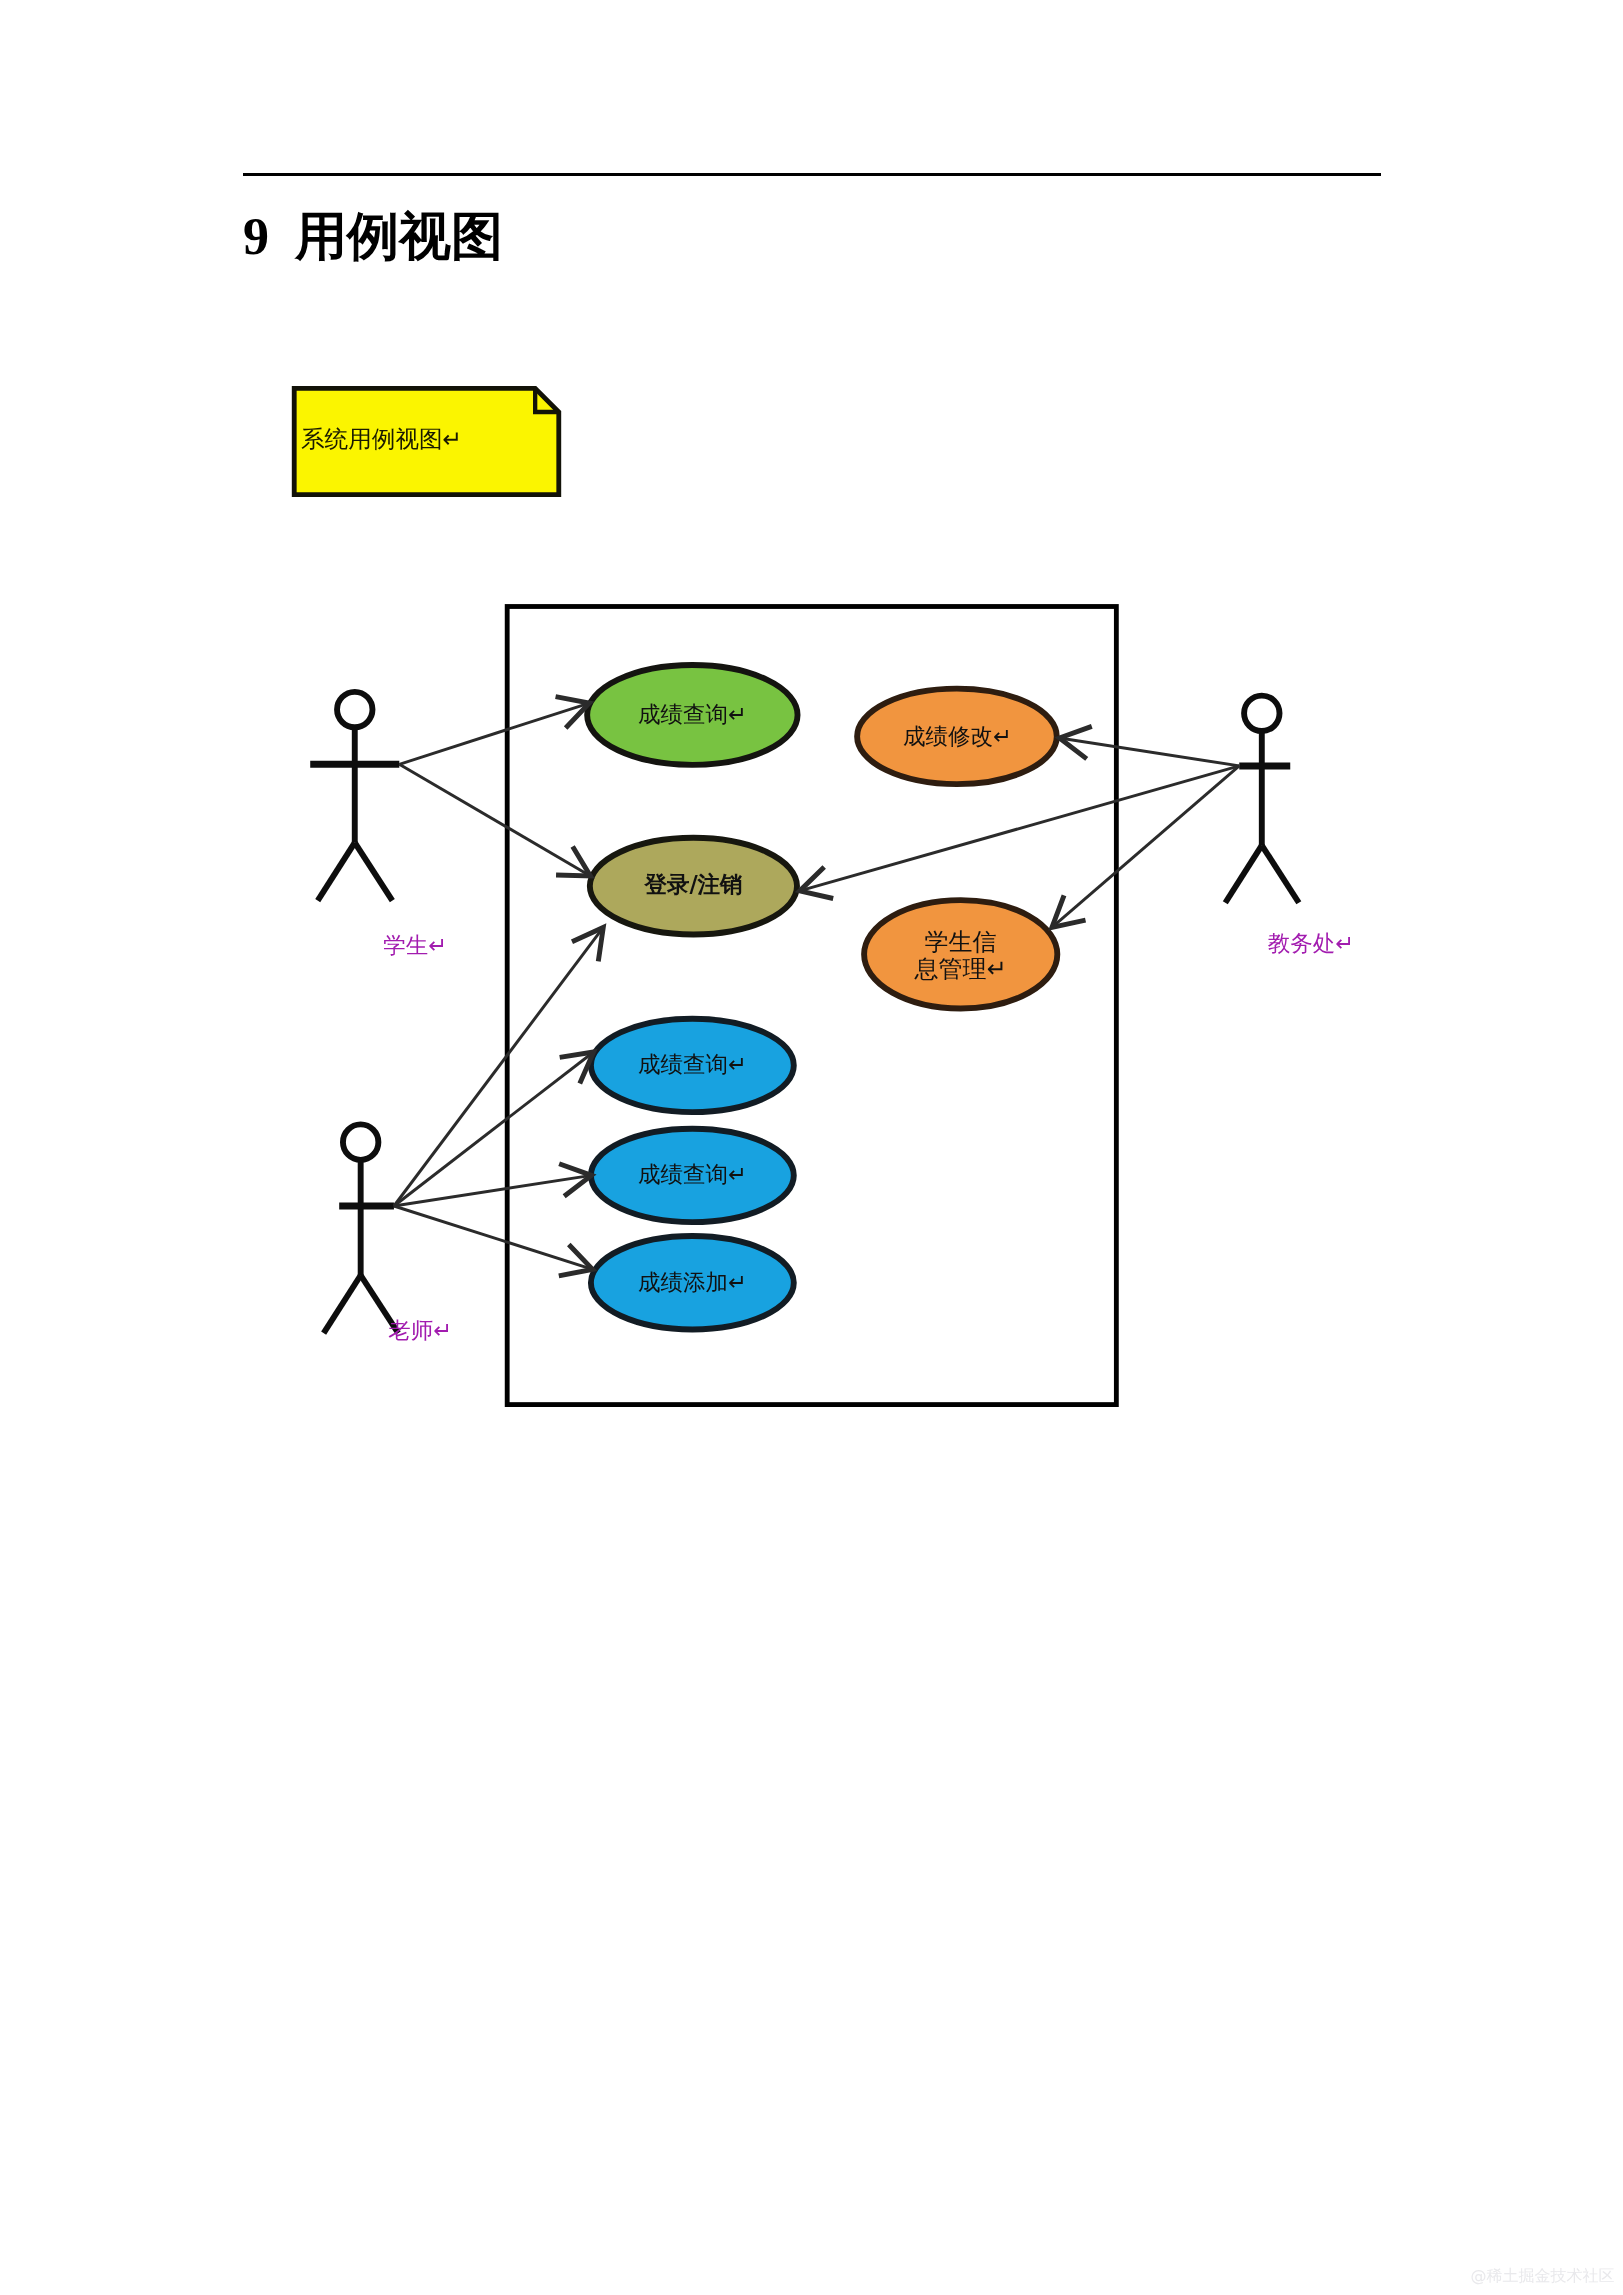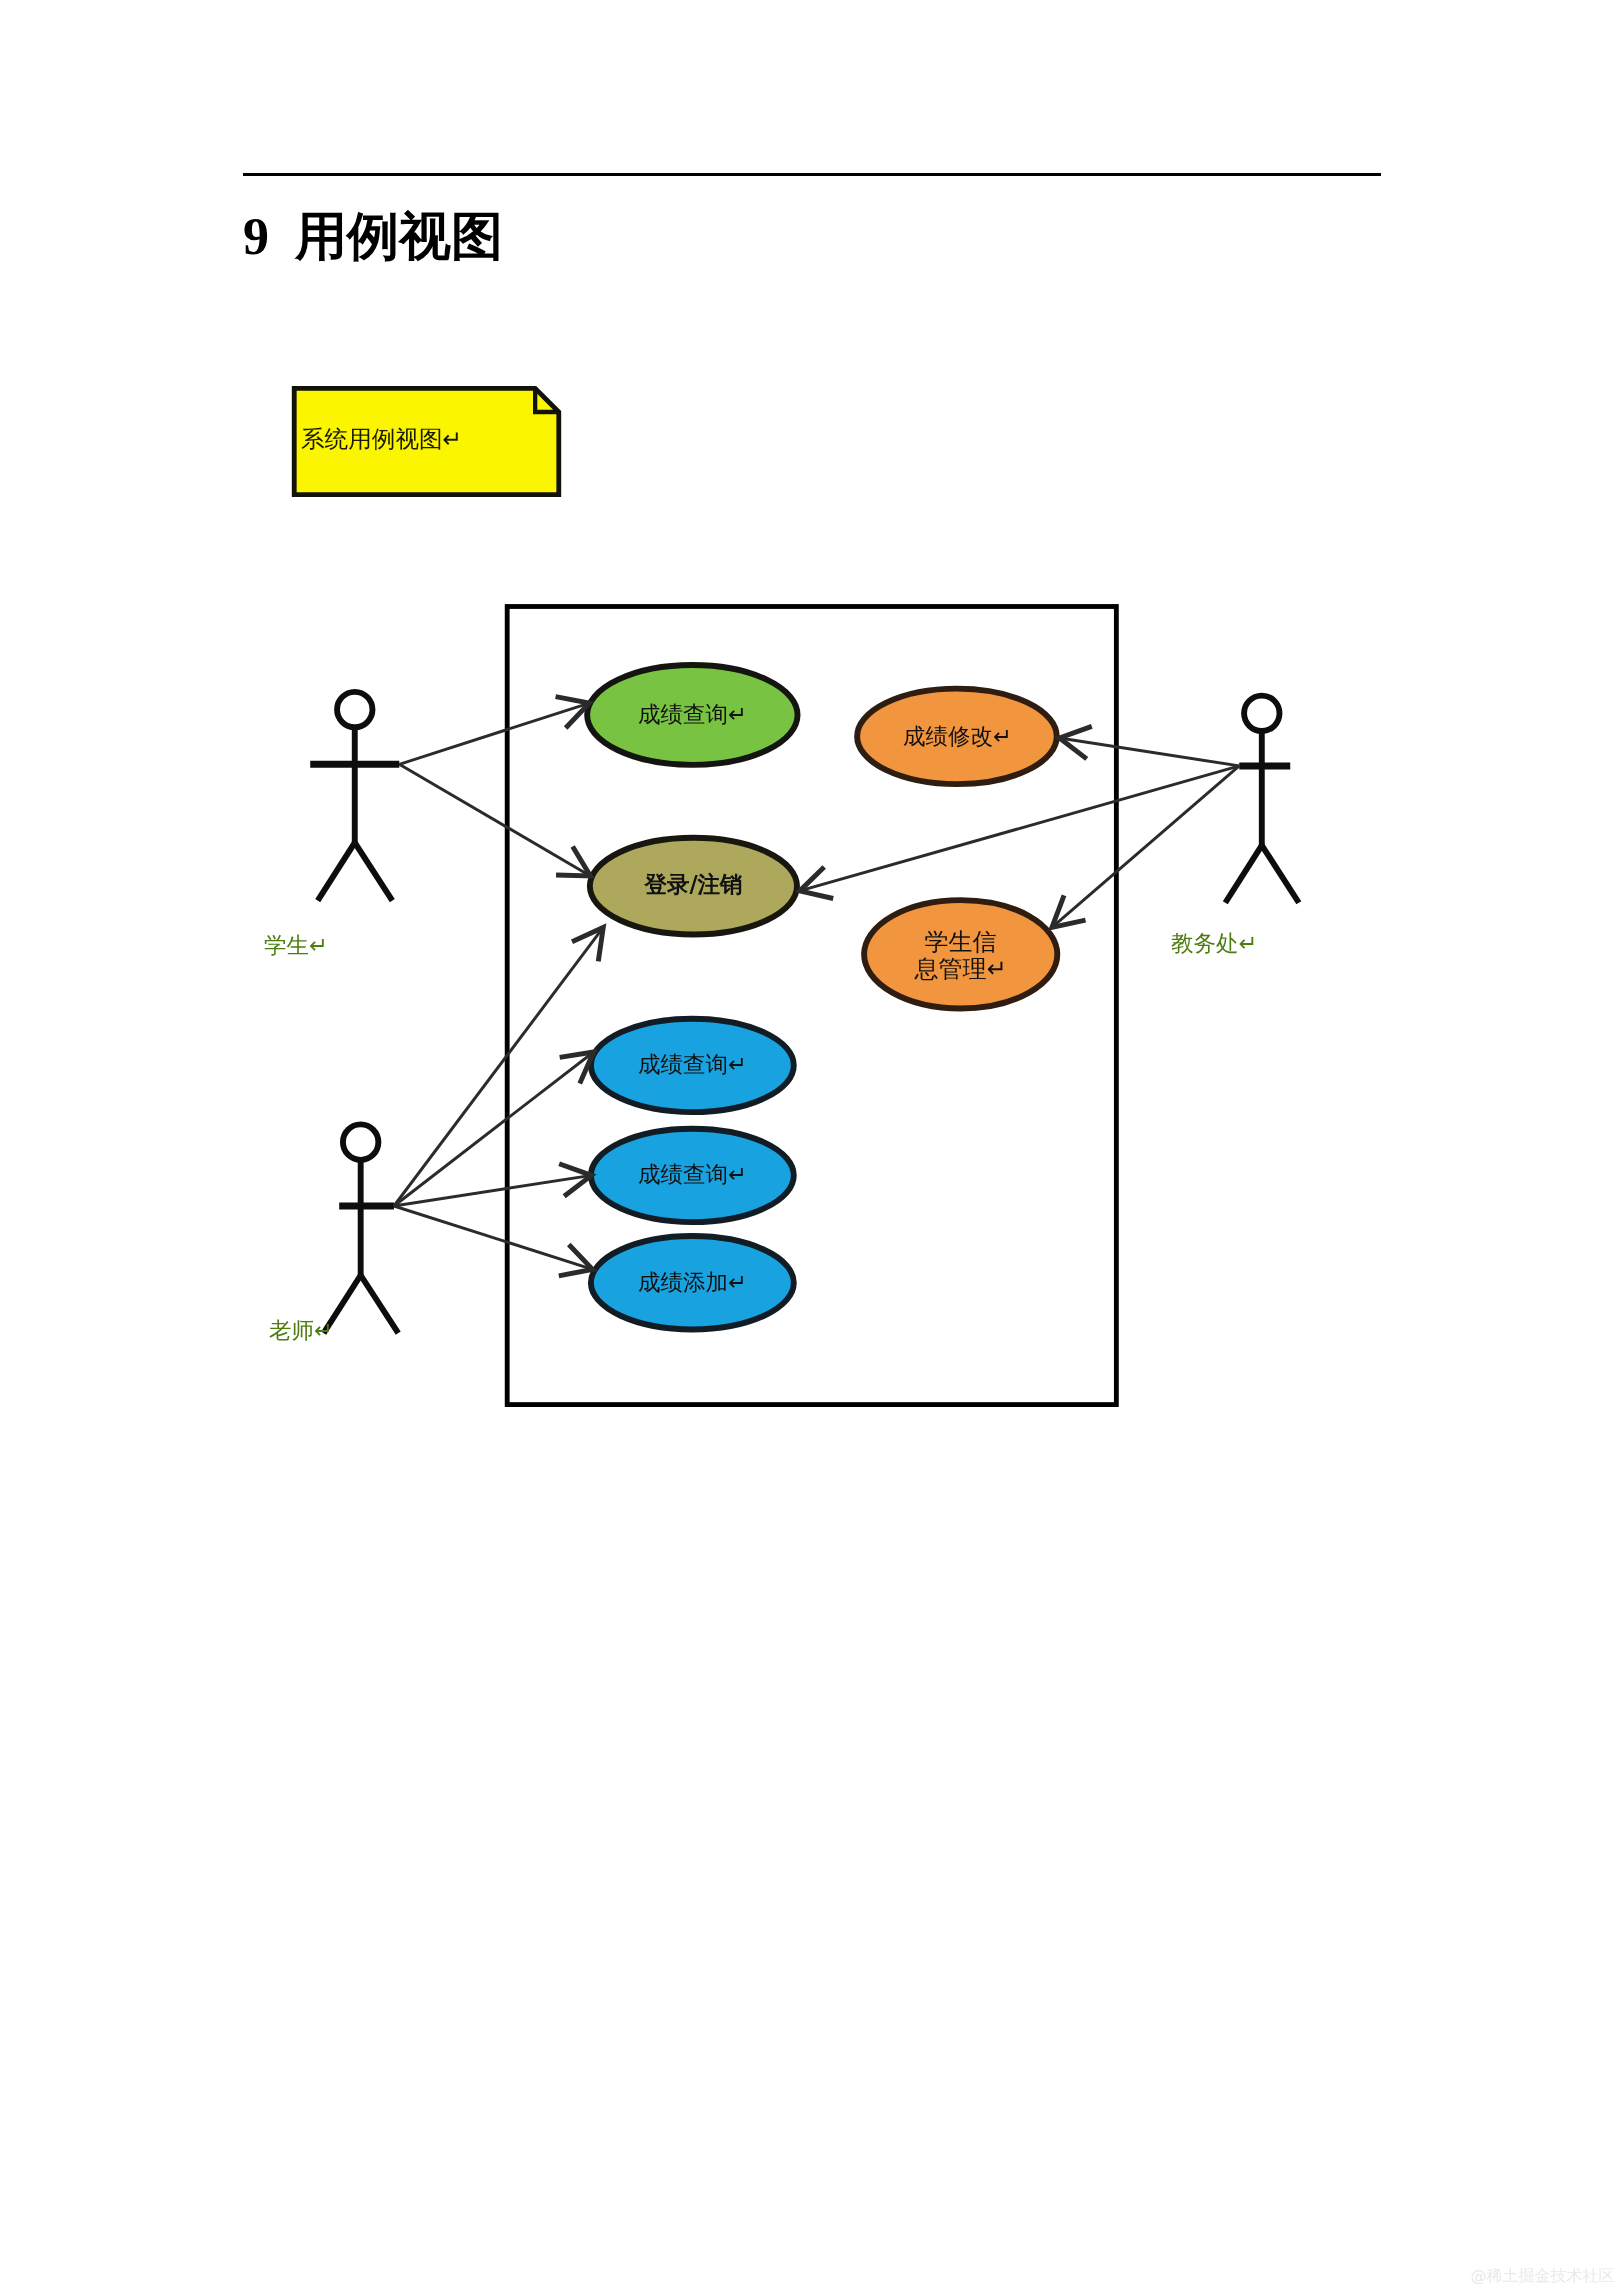--- a/index.html
+++ b/index.html
@@ -146,25 +146,25 @@
     font-family: "DejaVu Sans", sans-serif;
     color: #111111;
     white-space: pre;
     pointer-events: none;
   }
   .uc-label.one-line { font-size: 22.5px; line-height: 23.6px; }
   .uc-label.two-line { font-size: 24px; line-height: 27px; }
 
   .actor-label {
     position: absolute;
-    text-align: left;
+    text-align: right;
     font-family: Liberation Serif, serif;
     font-size: 22.5px;
     line-height: 25px;
-    color: #4d7c0f;
+    color: #a21caf;
     white-space: pre;
   }
 
   #watermark {
     position: absolute;
     right: 8.6px;
     bottom: 9.7px;
     font-family: "DejaVu Sans", sans-serif;
     font-size: 16px;
     line-height: 18px;

